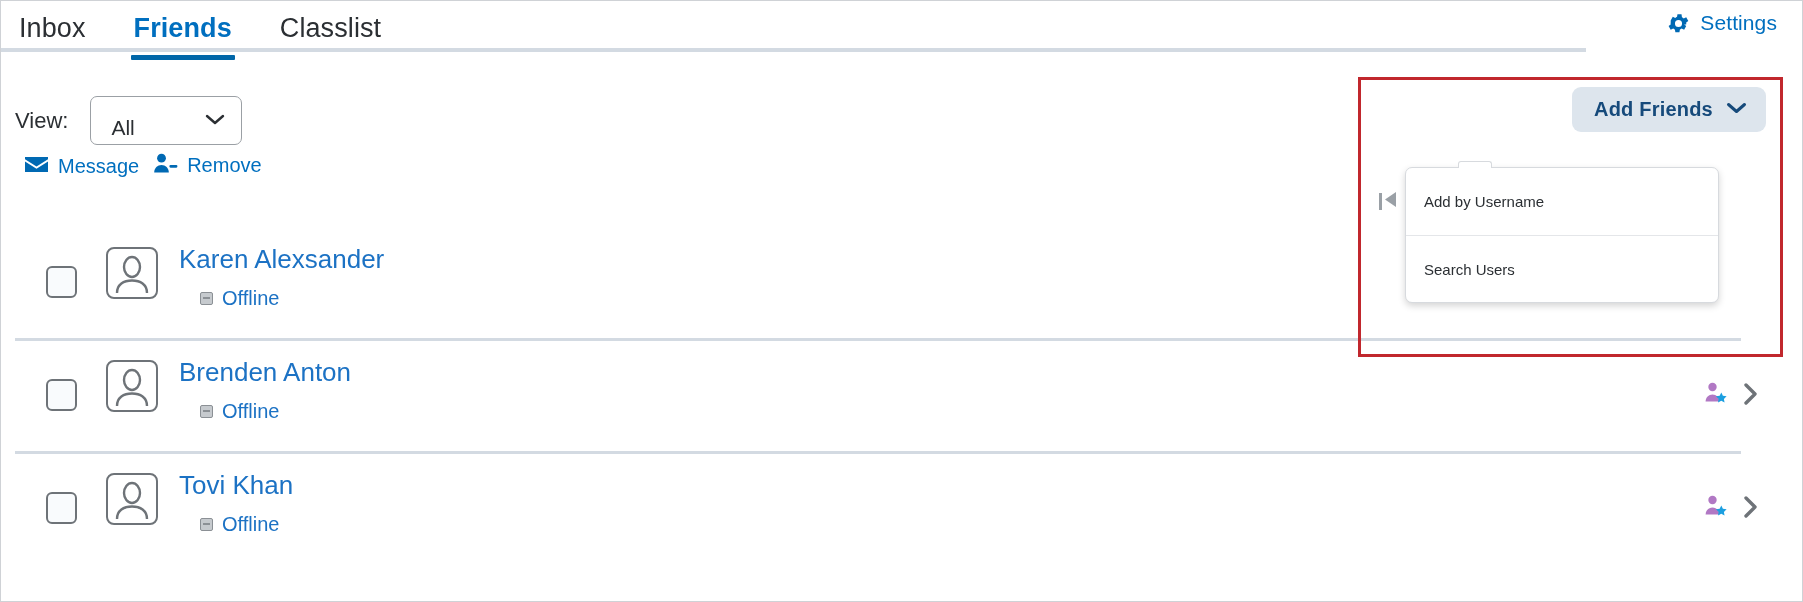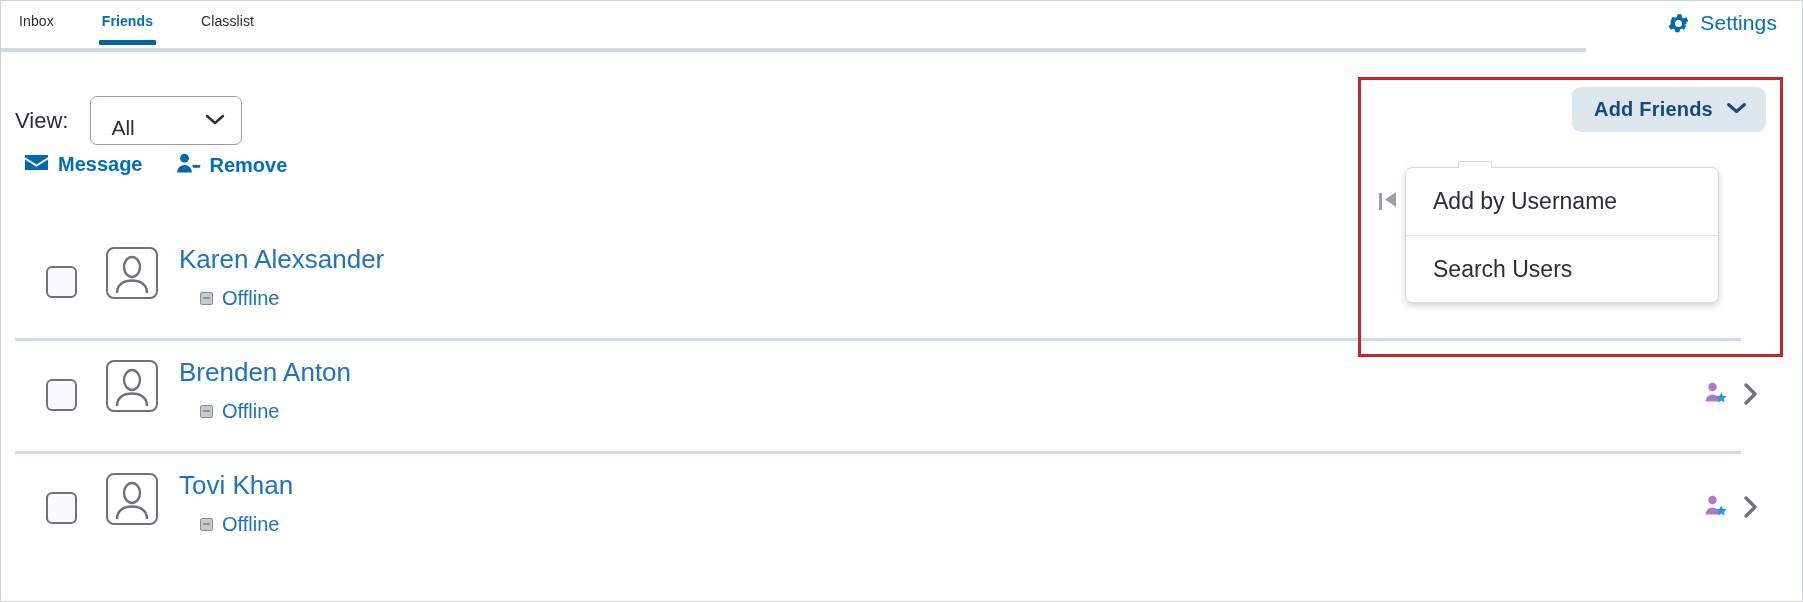--- a/index.html
+++ b/index.html
@@ -32,21 +32,21 @@
   }
   .tabs {
     position: absolute;
     left: 18px;
     top: 0;
     display: flex;
     align-items: flex-start;
   }
   .tab {
     position: relative;
-    font-size: 14px;
+    font-size: 27px;
     color: #2b2f33;
     padding: 12px 0 16px 0;
     margin-right: 48px;
     cursor: pointer;
     white-space: nowrap;
     letter-spacing: .1px;
   }
   .tab.active {
     color: #006fbf;
     font-weight: bold;
@@ -116,23 +116,22 @@
     color: #2b2f33;
     margin-top: 15px;
   }
 
   
   .actions {
     position: absolute;
     left: 23px;
     top: 152px;
     display: flex;
-    align-items: flex-start;
-    gap: 33px;
-    font-weight: bold;
+    align-items: flex-end;
+    gap: 14px;
   }
   .action {
     display: flex;
     align-items: center;
     gap: 9px;
     cursor: pointer;
   }
   .action .label {
     font-size: 20px;
     color: #006fbf;
@@ -168,22 +167,22 @@
     background: #ffffff;
     border: 1px solid #d7dade;
     border-radius: 7px;
     box-shadow: 0 3px 7px rgba(0,0,0,.17);
     z-index: 40;
   }
   .menu-item {
     height: 67px;
     display: flex;
     align-items: center;
-    padding-left: 27px;
-    font-size: 23px;
+    padding-left: 18px;
+    font-size: 15px;
     color: #2b2f33;
     box-sizing: border-box;
     cursor: pointer;
   }
   .menu-item + .menu-item {
     border-top: 1px solid #e4e6e9;
   }
 
   
   .menu-notch {

